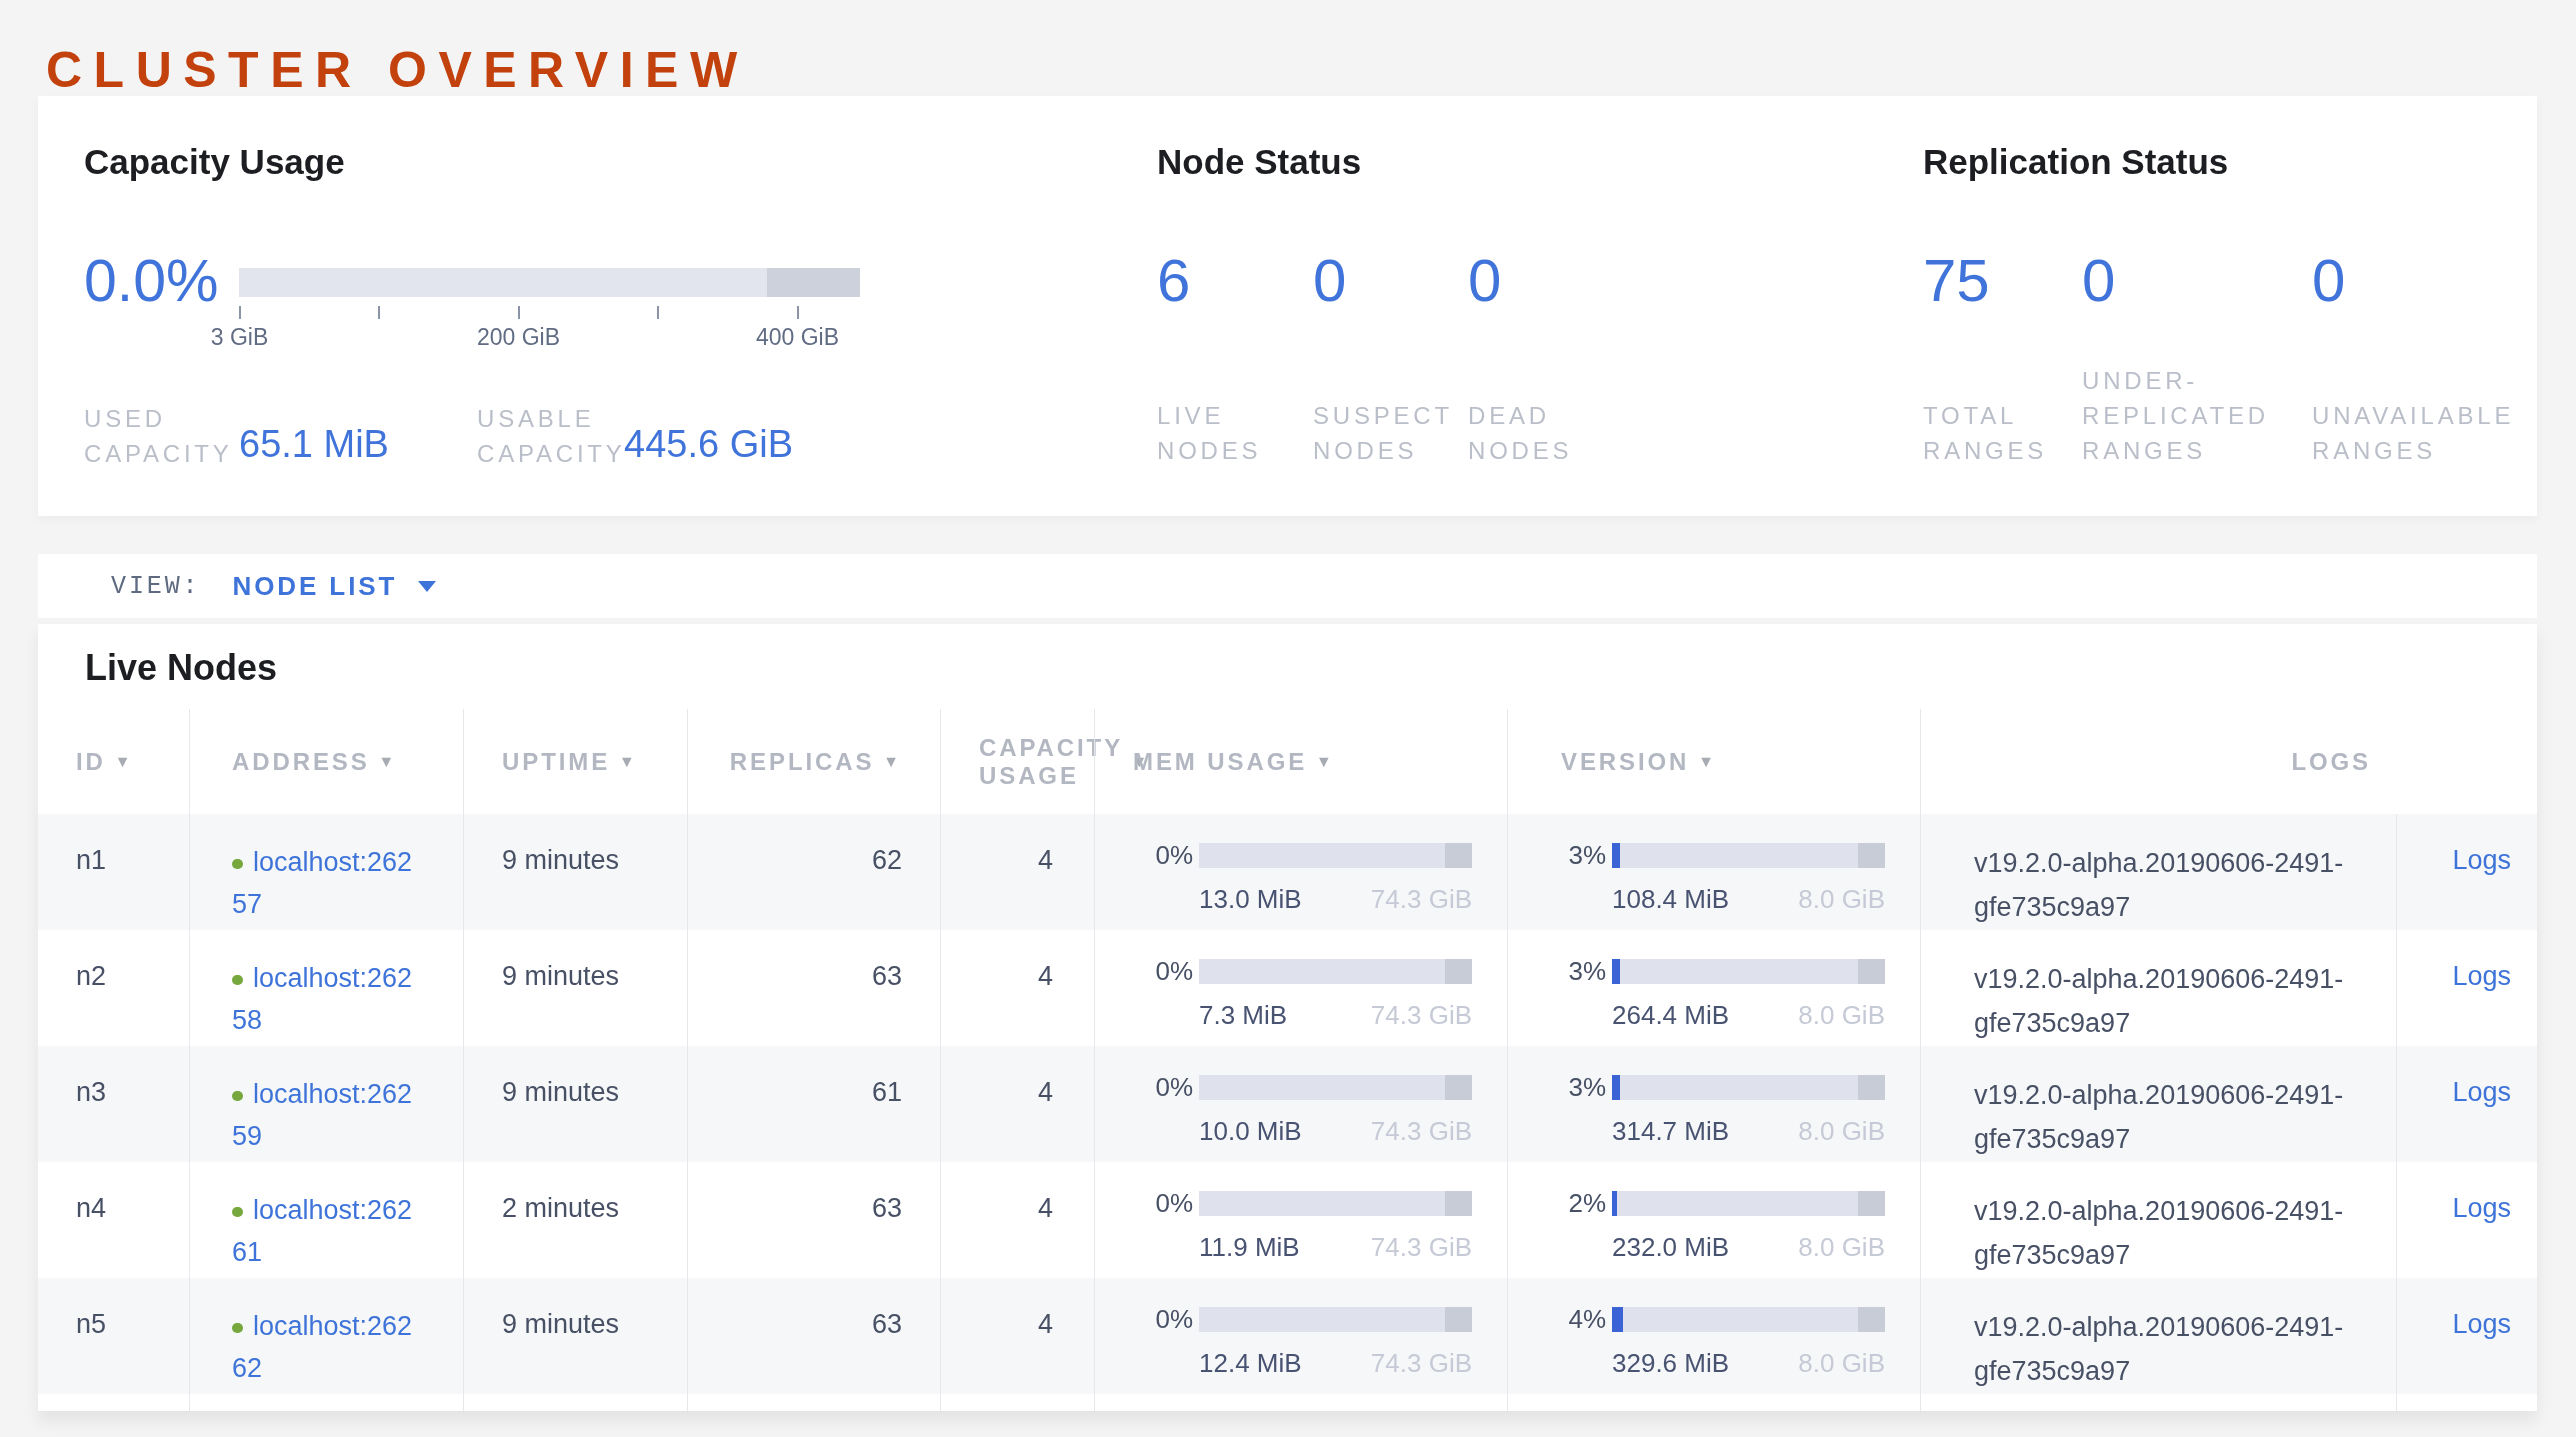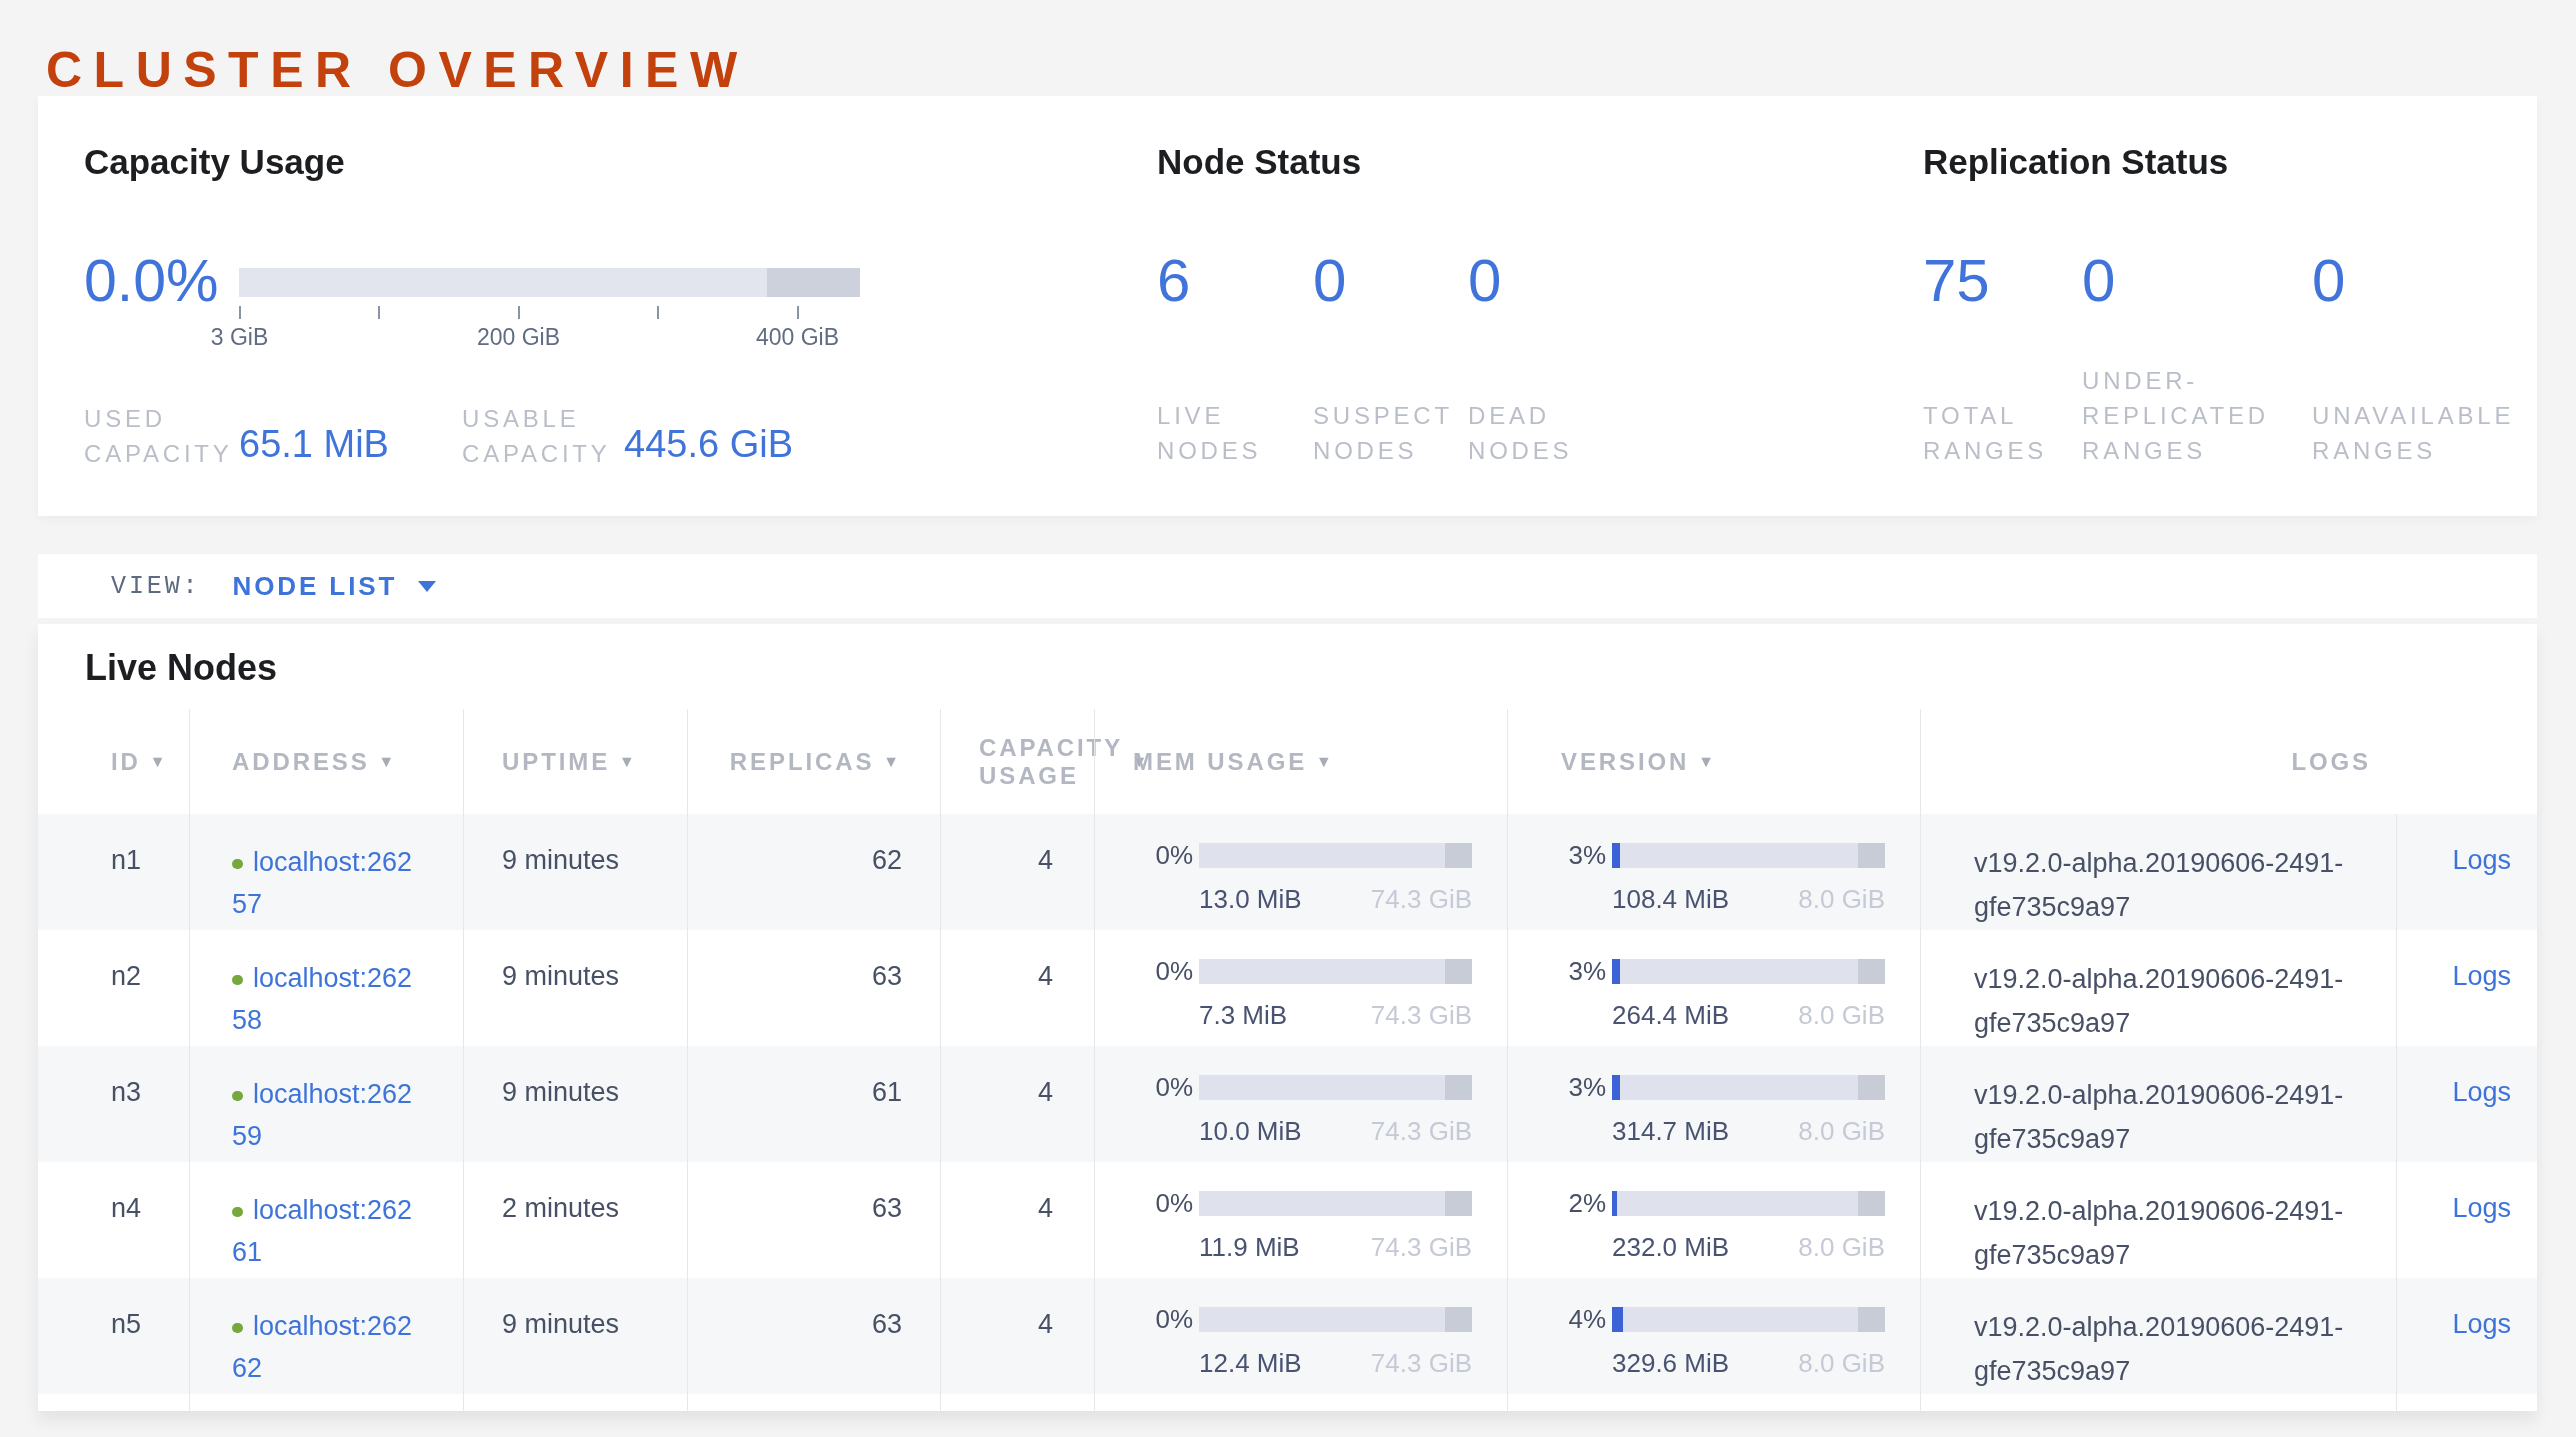--- a/index.html
+++ b/index.html
@@ -73,21 +73,21 @@
     display:grid; width:2499px;
     grid-template-columns:151px 274px 224px 253px 154px 413px 413px 476px 140px;
   }
   .thead { height:105px; background:#ffffff; }
   .thead .cell {
     display:flex; align-items:center;
     font-size:24px; font-weight:600; letter-spacing:2.9px; color:#b2b7c1;
   }
   .sort-arrow { font-size:16.3px; color:#a6abb4; margin-left:8.6px; }
   .cell { border-left:1.9px solid #e6e7ea; position:relative; }
-  .cell:first-child { border-left:none;margin-left:35px; }
+  .cell:first-child { border-left:none; }
   .c-id       { padding-left:38px; }
   .c-address  { padding-left:42px; }
   .c-uptime   { padding-left:38px; }
   .c-replicas { padding-right:38px; justify-content:flex-end; text-align:right; }
   .c-cpus     { padding-right:41px; justify-content:flex-end; text-align:right; }
   .c-capacity { padding-left:38px; }
   .c-mem      { padding-left:38px; }
   .c-version  { padding-left:53px; }
   .c-logs     { padding-right:25px; justify-content:flex-end; text-align:right; }
   .tbody-row { height:116px; }
@@ -132,21 +132,21 @@
       <div class="tick" style="left:558px"></div>
       <div class="tick-label" style="left:1px">3 GiB</div>
       <div class="tick-label" style="left:280px">200 GiB</div>
       <div class="tick-label" style="left:559px">400 GiB</div>
     </div>
     <div class="cap-metric-label" style="left:0">
       <span>USED</span>
       <span>CAPACITY</span>
     </div>
     <div class="cap-metric-value" style="left:155px">65.1 MiB</div>
-    <div class="cap-metric-label" style="left:378px">
+    <div class="cap-metric-label" style="left:393px">
       <span>USABLE</span>
       <span>CAPACITY</span>
     </div>
     <div class="cap-metric-value" style="left:540px">445.6 GiB</div>
   </div>
 
   <div class="sum-section sec-nodes">
     <div class="sum-heading">Node Status</div>
     <div class="stat-num" style="left:0">6</div>
     <div class="stat-num" style="left:156px">0</div>

